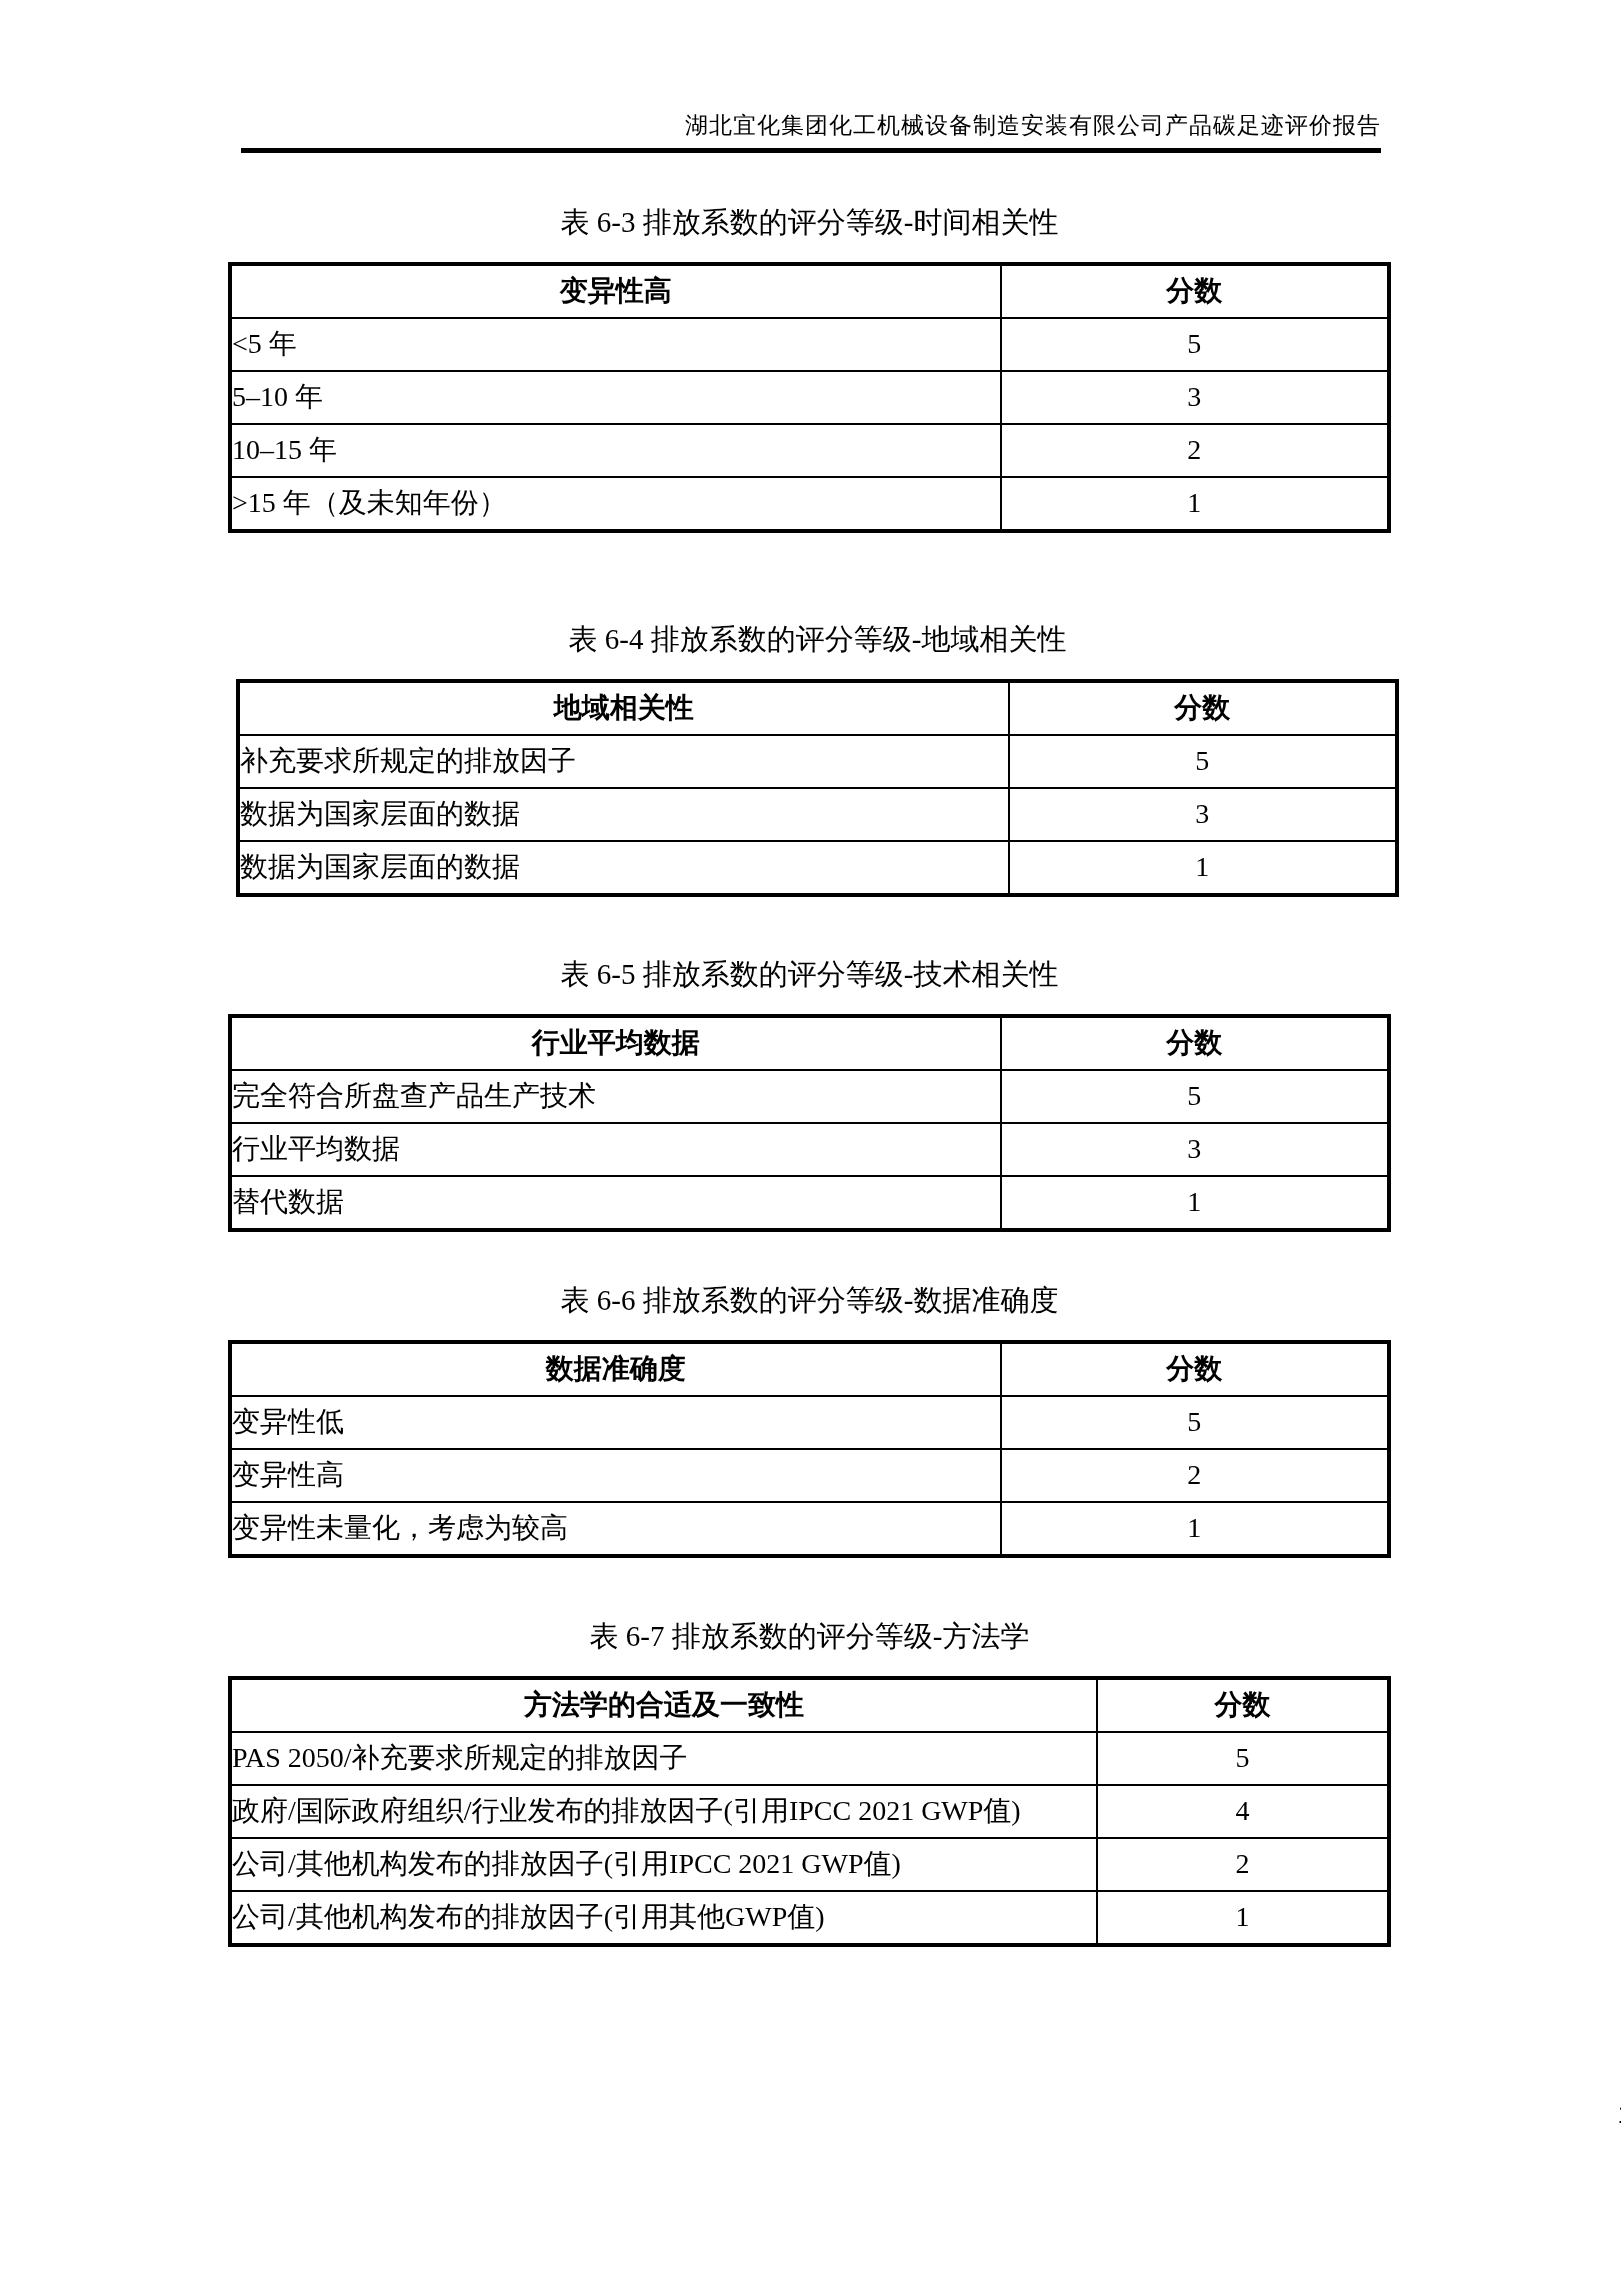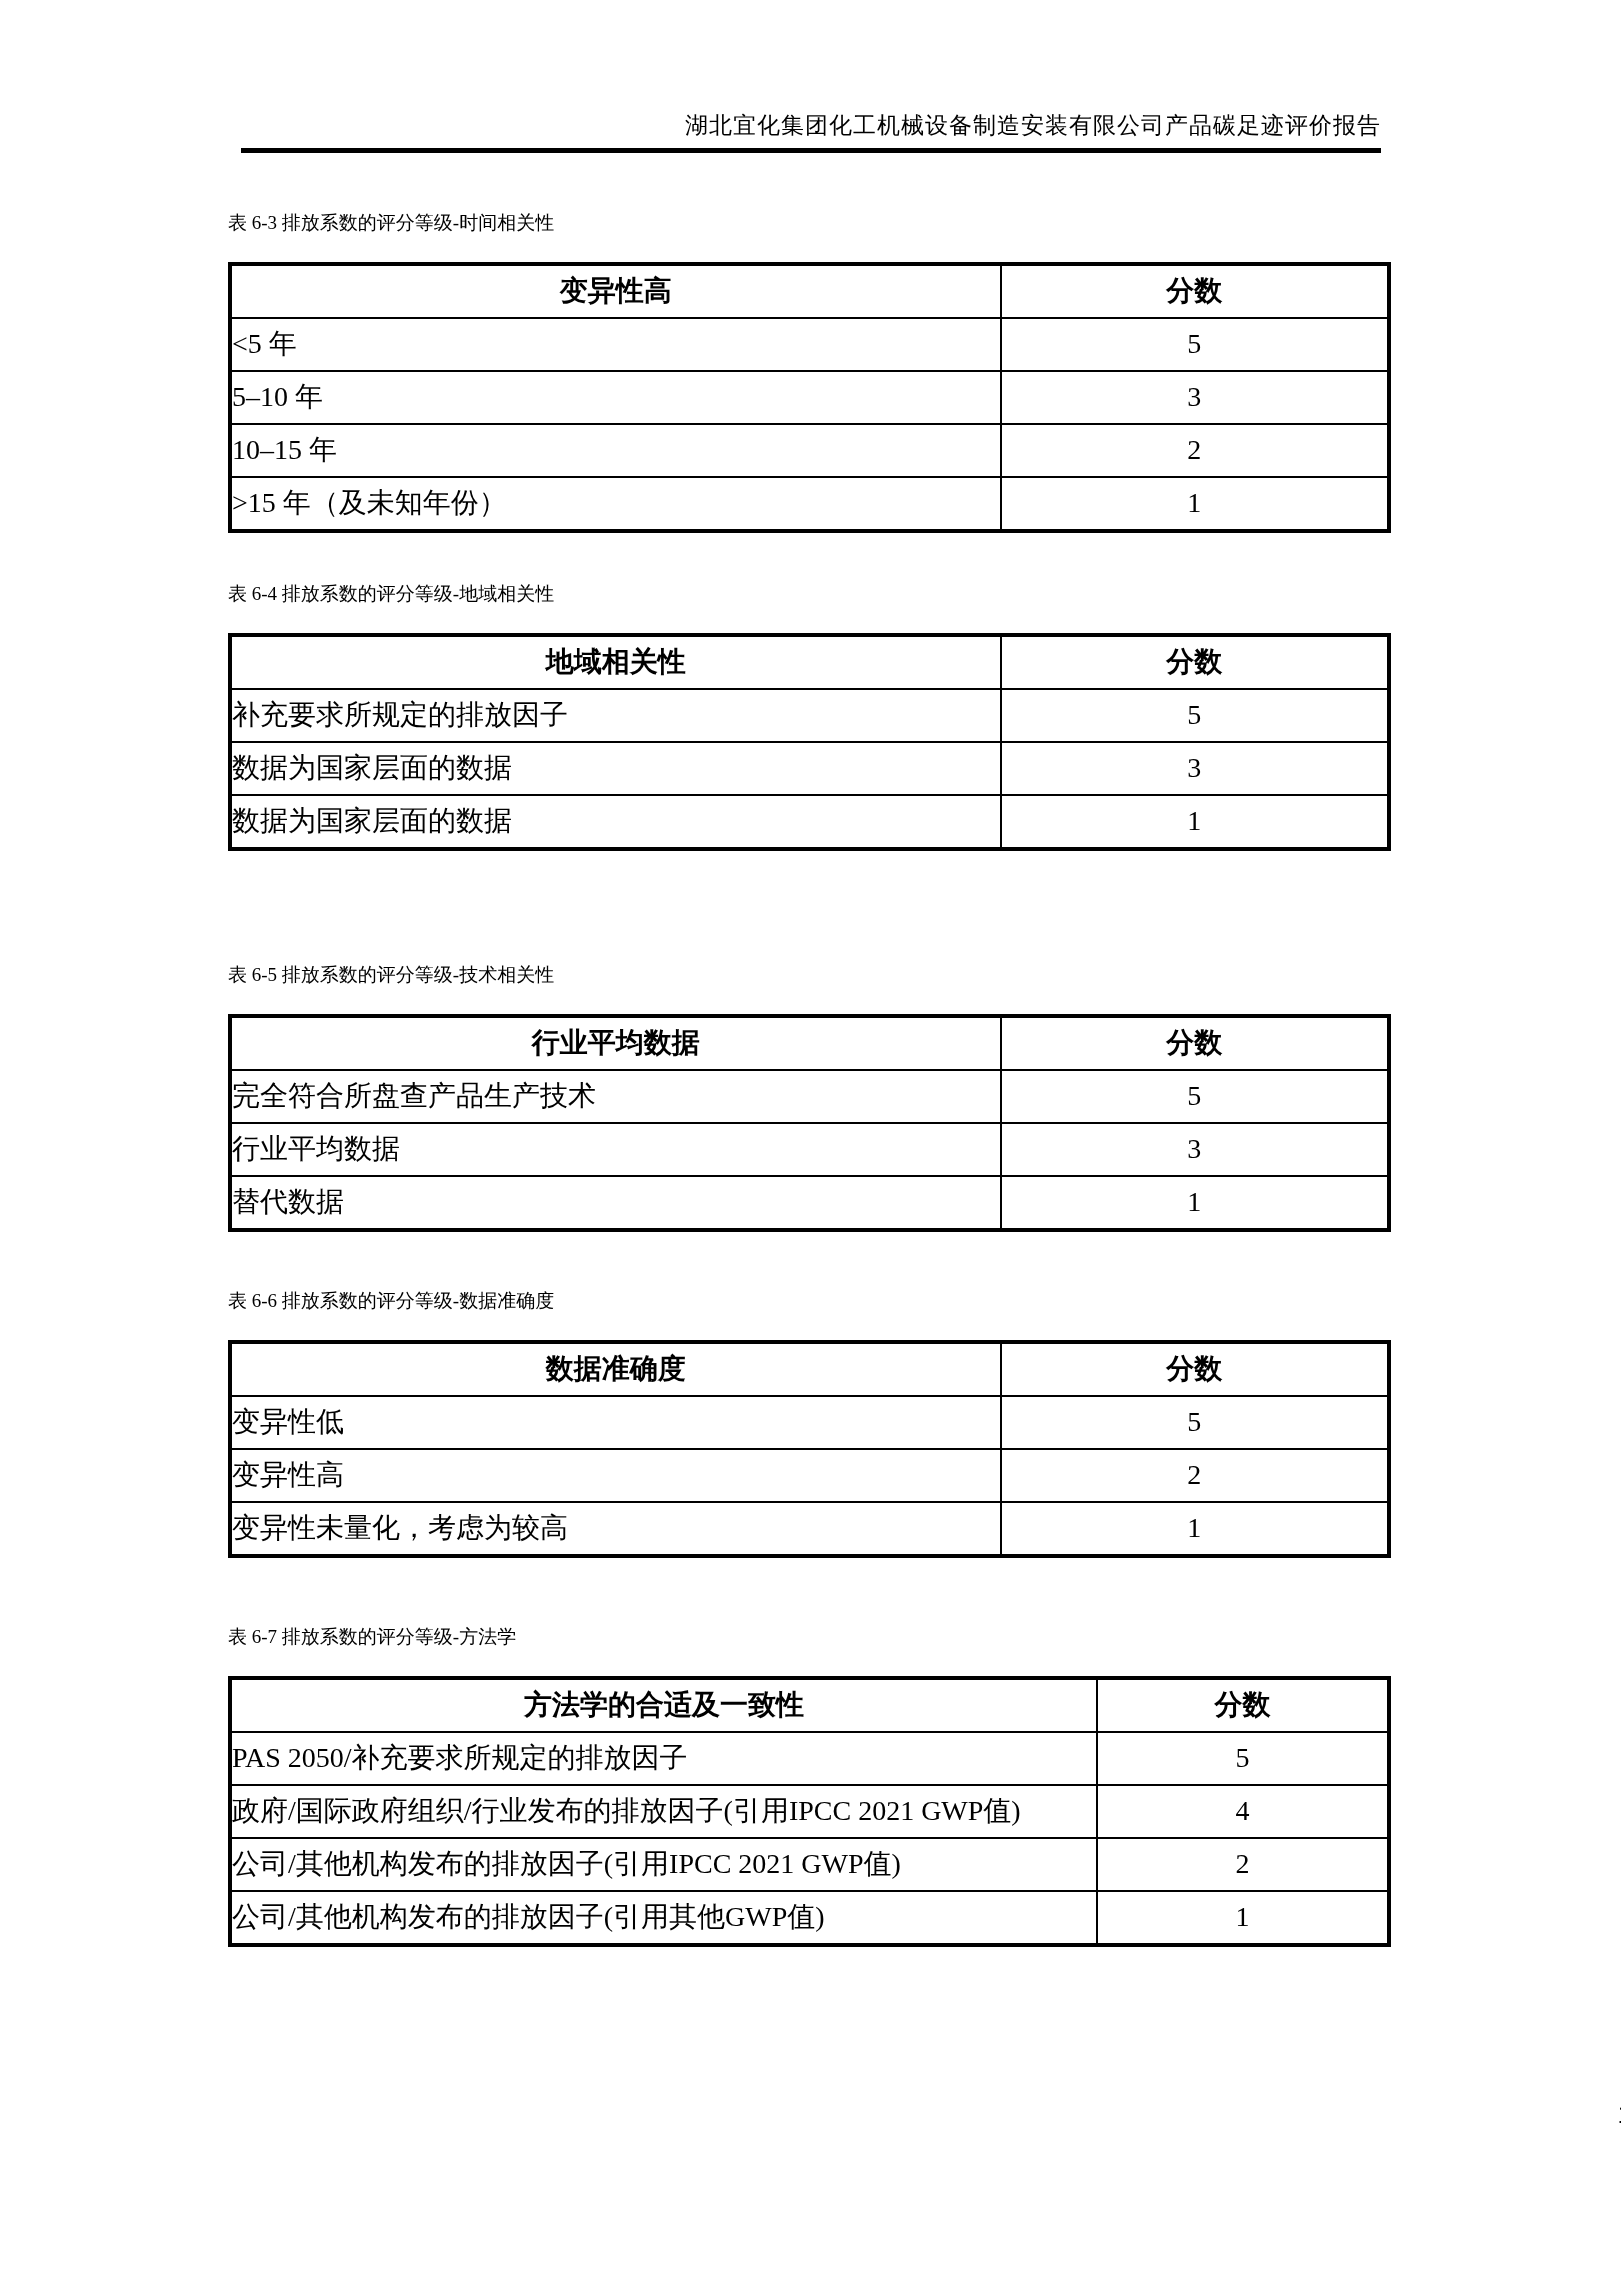--- a/index.html
+++ b/index.html
@@ -27,23 +27,24 @@
     width: 1140px;
     height: 4.9px;
     background: #000000;
   }
   .section {
     position: absolute;
     left: 228px;
     width: 1163px;
   }
   .caption {
-    font-size: 19px;
+    font-size: 29px;
     height: 39px;
     line-height: 39px;
+    text-align: center;
     white-space: nowrap;
   }
   table.score-table {
     margin-top: 19.6px;
     width: 100%;
     border-collapse: collapse;
     border: 4.9px solid #000000;
     table-layout: fixed;
   }
   table.score-table th, table.score-table td {
@@ -56,21 +57,21 @@
     white-space: nowrap;
   }
   table.score-table th { font-weight: bold; text-align: center; }
   td.label-cell { text-align: left; padding-left: 17.6px; }
   td.score-cell { text-align: center; }
   col.c1 { width: 66.5%; }
   col.c2 { width: 33.5%; }
   table.wide-first col.c1 { width: 74.8%; }
   table.wide-first col.c2 { width: 25.2%; }
   #sec0 { top: 203px; }
-  #sec1 { top: 574px; }
+  #sec1 { top: 620px; margin-left: 8px; }
   #sec2 { top: 955px; }
   #sec3 { top: 1281px; }
   #sec4 { top: 1617px; }
   .page-number {
     position: absolute;
     top: 2099px;
     left: 0;
     width: 100%;
     text-align: right;
     font-size: 26.5px;

